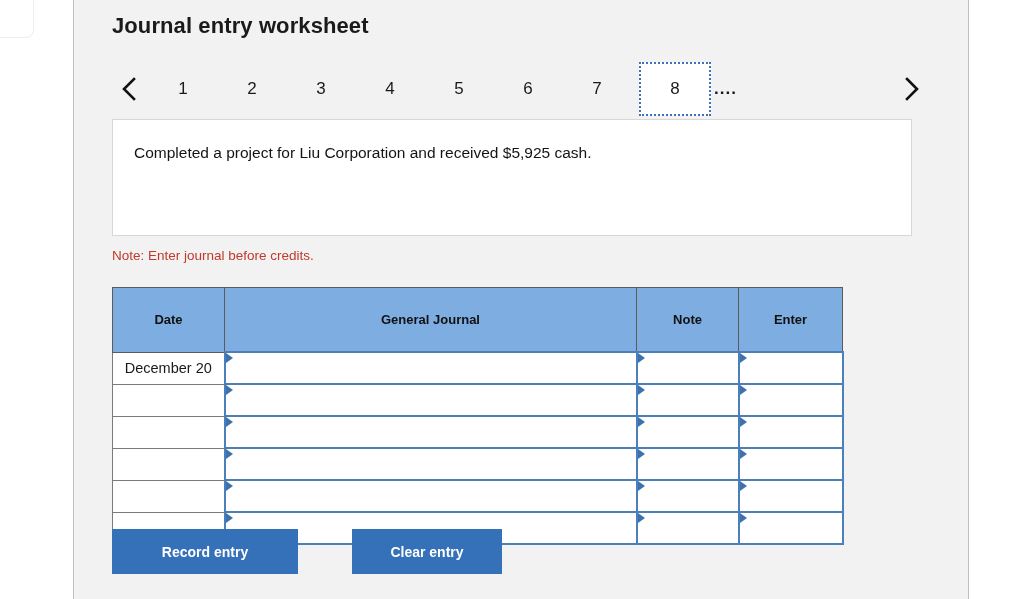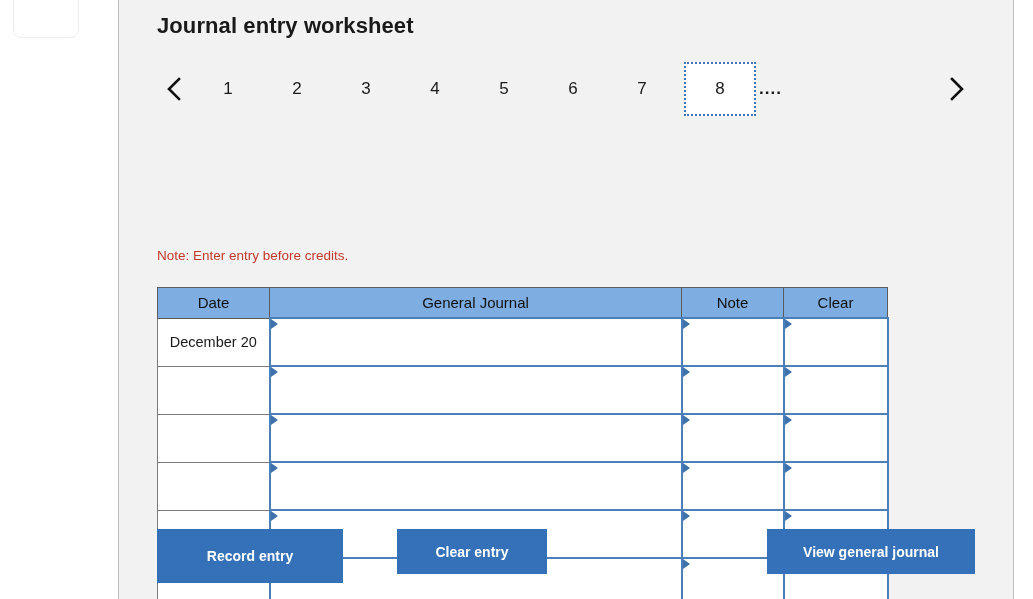--- a/index.html
+++ b/index.html
@@ -13,21 +13,20 @@
     font-family: "Liberation Sans", sans-serif;
     overflow: hidden;
     position: relative;
   }
 
   
   #page {
     position: absolute;
     inset: 0;
     background: #fdba74;
-    margin-left: 45px;
   }
   .left-gutter {
     position: absolute;
     left: 0; top: 0;
     width: 73px; height: 599px;
     background: #ffffff;
   }
   .left-gutter-card {
     position: absolute;
     left: -32px; top: -34px;
@@ -156,32 +155,32 @@
   }
   table.journal {
     border-collapse: collapse;
     table-layout: fixed;
     width: 730px;
   }
   table.journal th {
     background: #7eadE2;
     border: 1px solid #5b5b5b;
     color: #111111;
-    font-size: 15px;
-    font-weight: normal;
+    font-size: 13px;
+    font-weight: bold;
     height: 29px;
-    padding: 0;
+    padding: 17px;
   }
   col.c-date   { width: 112px; }
   col.c-gj     { width: 412px; }
   col.c-debit  { width: 102px; }
   col.c-credit { width: 104px; }
 
   table.journal td {
-    padding: 8px;
+    padding: 0;
     height: 31px;
     vertical-align: middle;
   }
   td.date-cell {
     border: 1px solid #7a7a7a;
     font-size: 14.5px;
     color: #1a1a1a;
     text-align: center;
     background: #ffffff;
   }
@@ -207,21 +206,21 @@
     color: #ffffff;
     font-size: 14px;
     font-weight: bold;
     border: none;
     cursor: pointer;
     display: flex;
     align-items: center;
     justify-content: center;
     font-family: "Liberation Sans", sans-serif;
   }
-  .btn-record { left: 38px;  top: 529px; width: 186px; height: 54px; }
+  .btn-record { left: 38px;  top: 529px; width: 186px; height: 45px; }
   .btn-clear  { left: 278px; top: 529px; width: 150px; height: 45px; }
   .btn-view   { left: 648px; top: 529px; width: 208px; height: 45px; }
 </style>
 </head>
 <body>
 
 <div id="page">
 
   <div class="left-gutter">
     <div class="left-gutter-card"></div>
@@ -252,37 +251,40 @@
       <div class="pagenum active" style="left:529px">8</div>
       <div class="dots" style="left:604px">....</div>
 
       <div class="chev chev-next">
         <svg width="17" height="26" viewBox="0 0 17 26" aria-hidden="true">
           <polyline points="4,3 14,13 4,23" fill="none" stroke="#111111" stroke-width="2.6" stroke-linecap="square" stroke-linejoin="miter"></polyline>
         </svg>
       </div>
     </div>
 
-
-    <div class="note">Note: Enter entry before credits.</div>
+    <div class="prompt-box">
+      <div class="prompt-text">Completed a project for Liu Corporation and received $5,925 cash.</div>
+    </div>
+
+    <div class="note">Note: Enter journal before credits.</div>
 
     <div class="table-wrap">
       <table class="journal">
         <colgroup>
           <col class="c-date">
             <col class="c-gj">
             <col class="c-debit">
             <col class="c-credit">
         </colgroup>
         <thead>
           <tr>
             <th>Date</th>
             <th>General Journal</th>
             <th>Note</th>
-            <th>Clear</th>
+            <th>Enter</th>
           </tr>
         </thead>
         <tbody>
           <tr>
             <td class="date-cell">December 20</td>
             <td class="input-cell">
                 <span class="marker"></span>
               </td>
             <td class="input-cell">
                 <span class="marker"></span>
@@ -350,16 +352,15 @@
             <td class="input-cell">
                 <span class="marker"></span>
               </td>
           </tr>
         </tbody>
       </table>
     </div>
 
     <div class="btn btn-record">Record entry</div>
     <div class="btn btn-clear">Clear entry</div>
-    <div class="btn btn-view">View general journal</div>
 
   </div>
 </div>
 
 </body></html>

